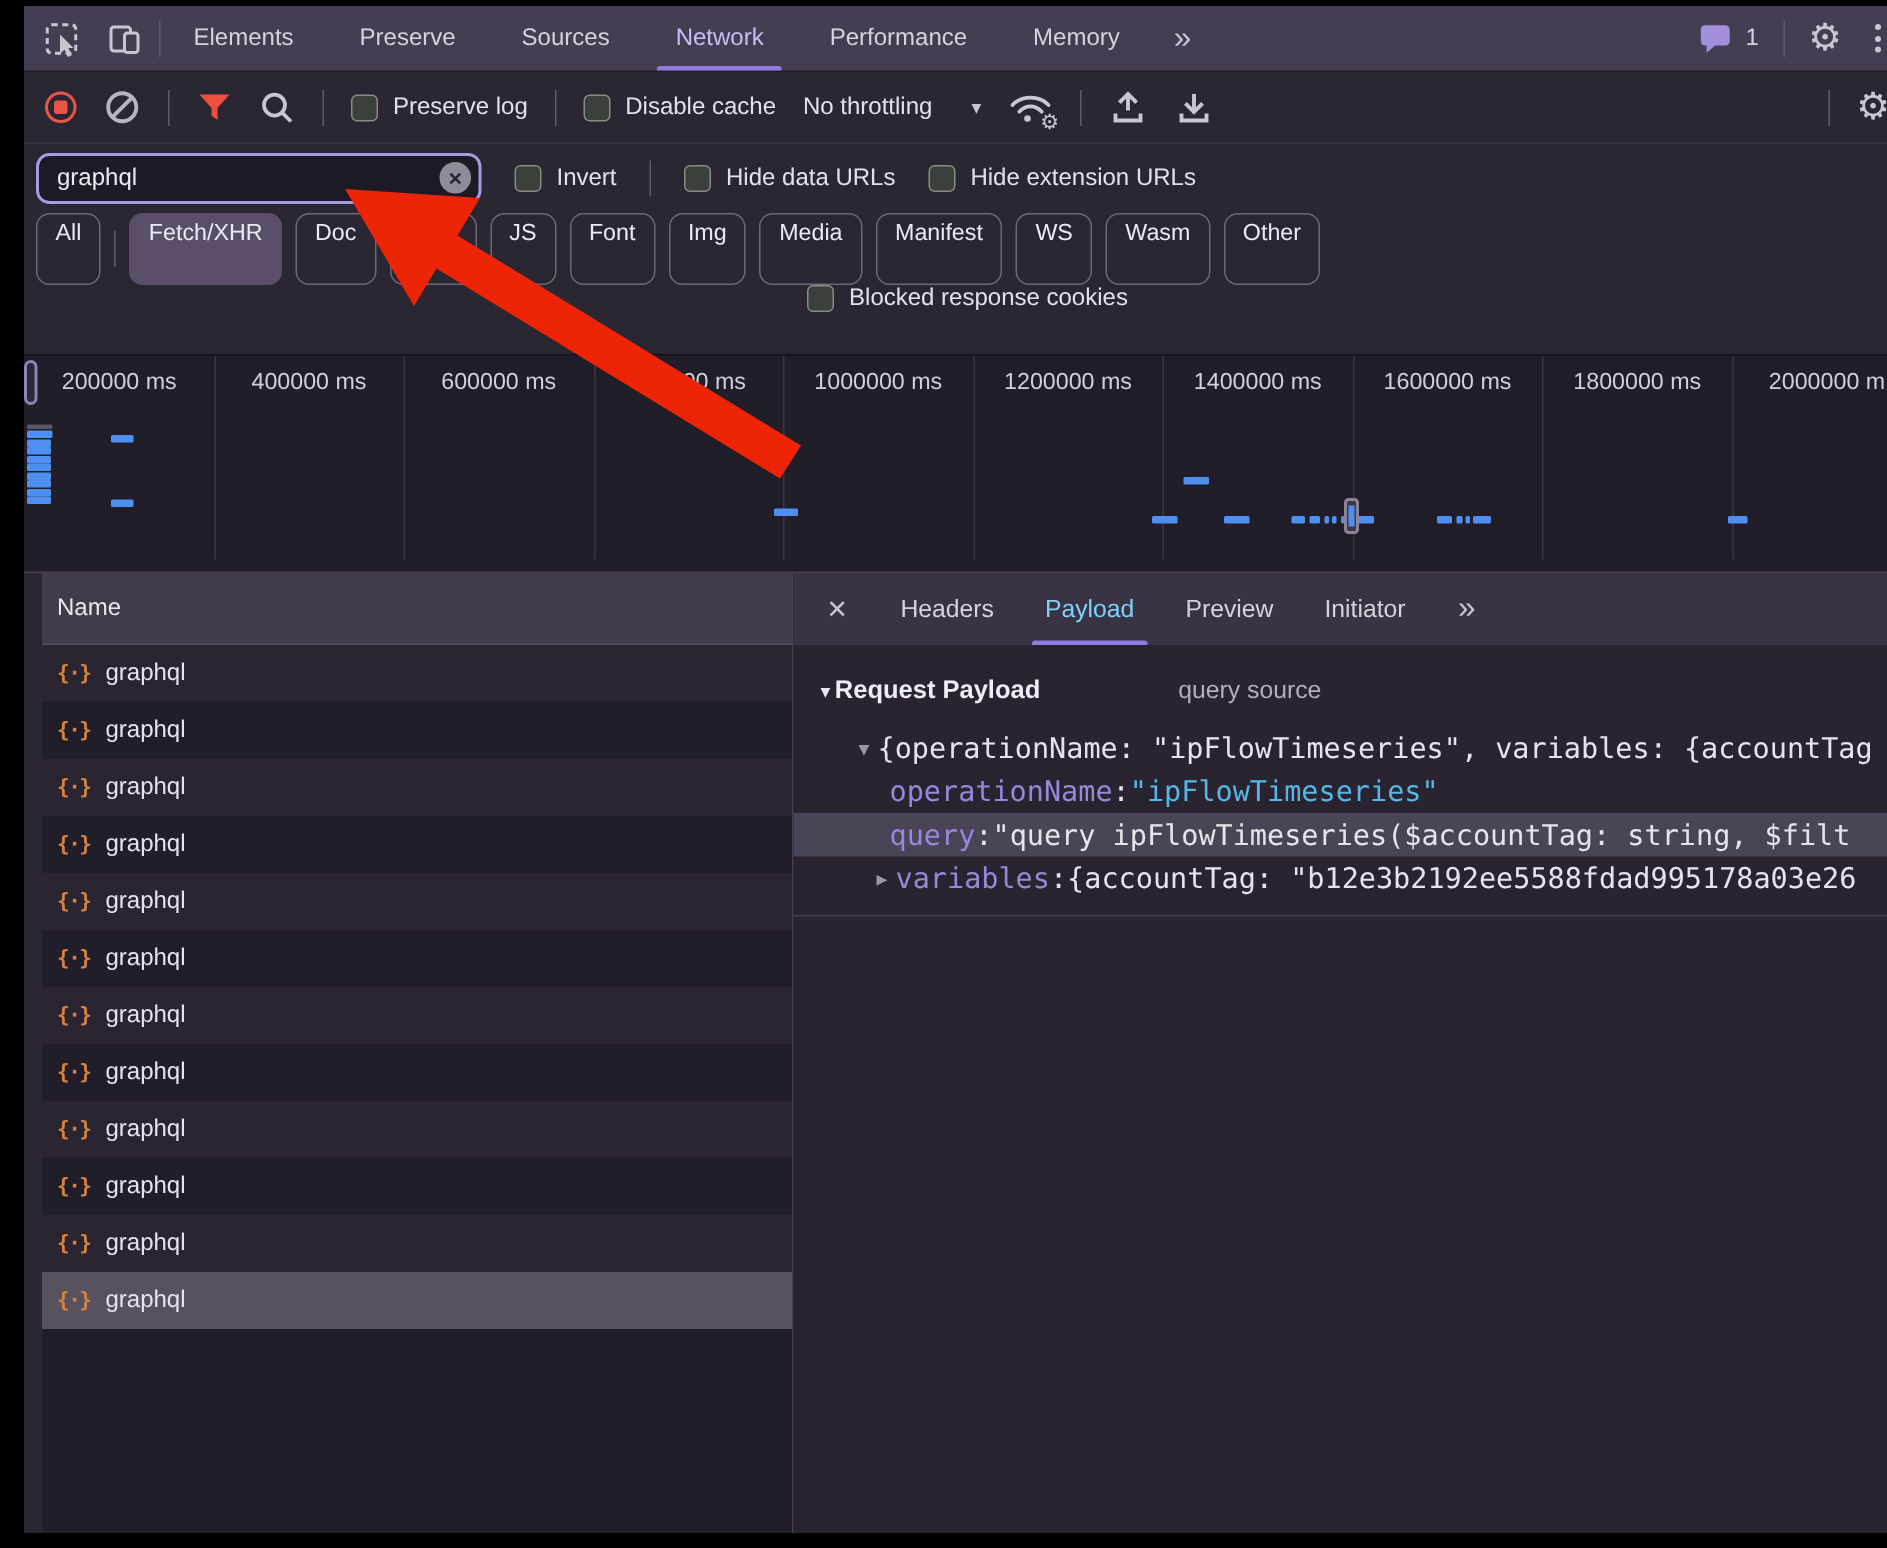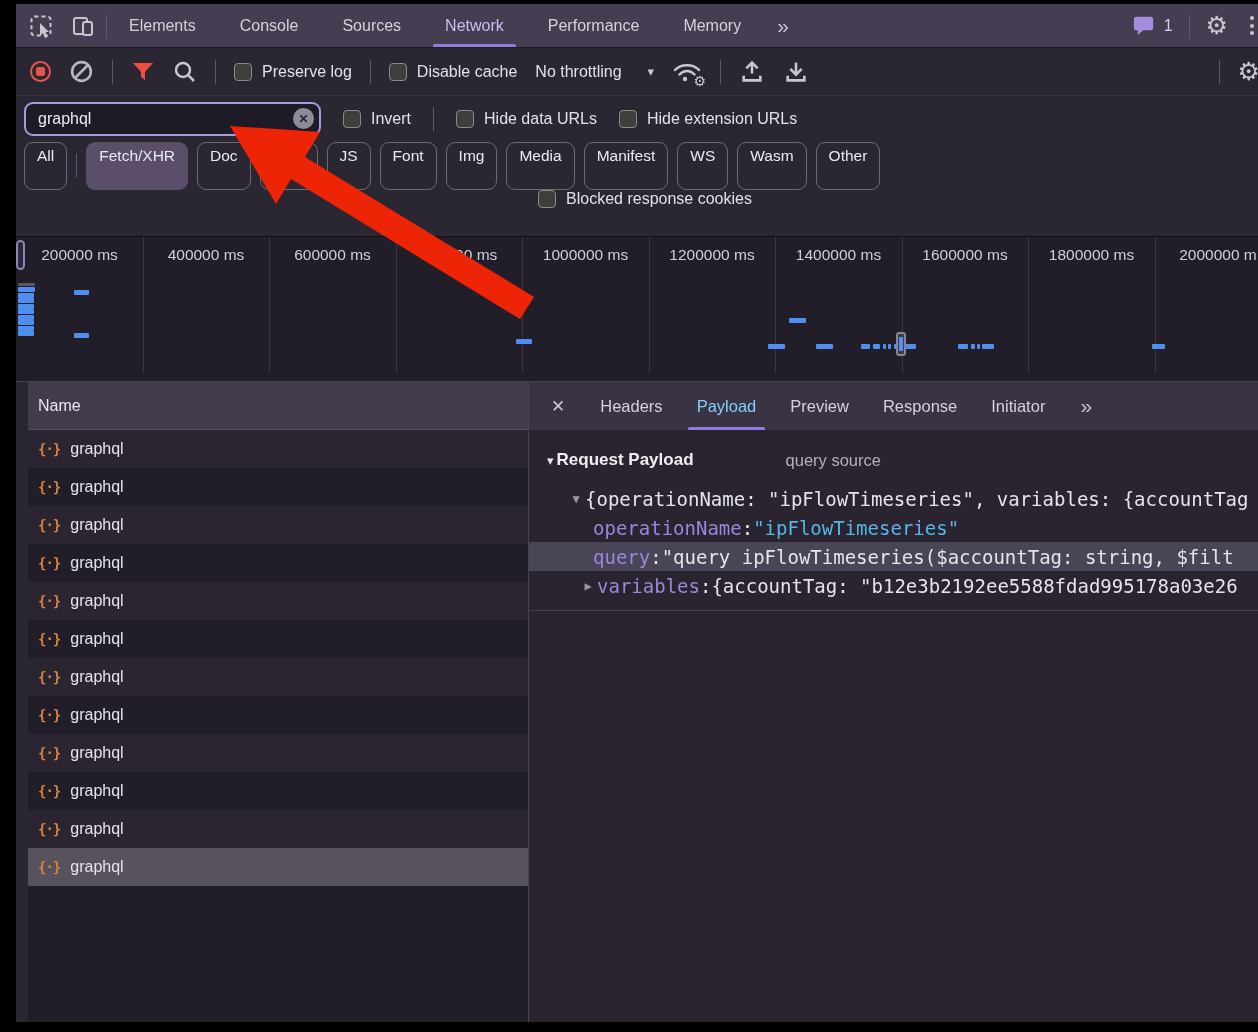--- a/index.html
+++ b/index.html
@@ -109,21 +109,21 @@
         <path d="M12 10 L12 23 L15 20 L17.3 25 L19.8 23.8 L17.6 19 L21 19 Z" fill="#c9c6d0"></path>
       </svg>
       <svg class="icon-svg" width="26" height="26" viewBox="0 0 26 26">
         <rect x="4" y="5" width="13" height="16" rx="2" fill="none" stroke="#c9c6d0" stroke-width="2"></rect>
         <rect x="13" y="9" width="9" height="13" rx="2" fill="#453e52" stroke="#c9c6d0" stroke-width="2"></rect>
       </svg>
     </div>
     <div class="vsep"></div>
     <div class="main-tabs" id="main-tabs">
         <div class="mtab">Elements</div>
-        <div class="mtab">Console</div>
+        <div class="mtab">Preserve</div>
         <div class="mtab">Sources</div>
         <div class="mtab active">Network</div>
         <div class="mtab">Performance</div>
         <div class="mtab">Memory</div>
       </div>
     <div class="chevrons">»</div>
     <div class="tabbar-right">
       <div class="issues">
         <svg class="icon-svg" width="25" height="25" viewBox="0 0 26 26">
           <rect x="3" y="4" width="20" height="14" rx="3" fill="#a48fdc"></rect>
@@ -352,21 +352,20 @@
           </div>
         </div>
     </div>
     <div class="rightpane">
       <div class="dtabbar">
         <div class="closex">✕</div>
         <div style="display:flex;align-items:stretch;" id="detail-tabs">
             <div class="dtab">Headers</div>
             <div class="dtab active">Payload</div>
             <div class="dtab">Preview</div>
-            <div class="dtab">Response</div>
             <div class="dtab">Initiator</div>
           </div>
         <div class="chevrons">»</div>
       </div>
       <div class="payload">
         <div class="ptitle">
           <span class="sec-caret">▾</span>
           <b>Request Payload</b>
           <span class="viewsrc">query source</span>
         </div>

